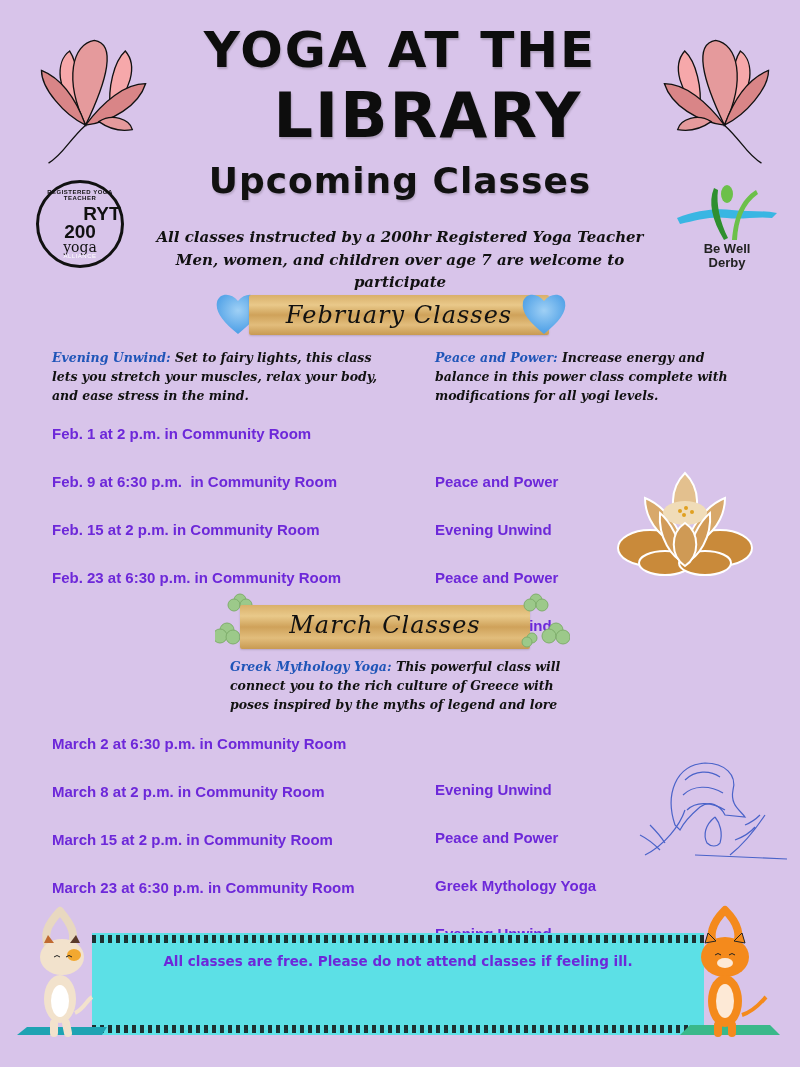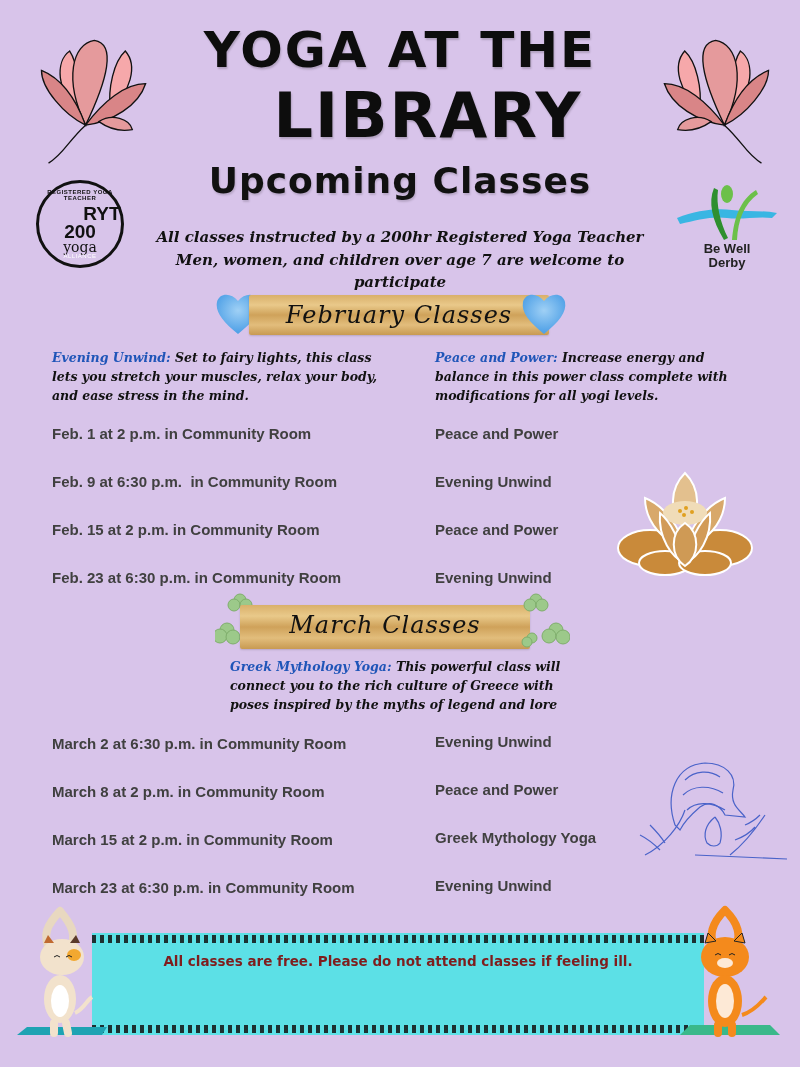--- a/index.html
+++ b/index.html
@@ -66,30 +66,30 @@
 
   .desc {
     font-family: "DejaVu Serif", serif; font-style: italic; font-weight: bold;
     font-size: 12.5px; line-height: 19px; color: #111;
   }
   .desc .name { color: #1f55b8; font-weight: bold; }
   .desc.eu { left: 52px; top: 348px; width: 330px; }
   .desc.pp { left: 435px; top: 348px; width: 300px; }
   .desc.gm { left: 230px; top: 657px; width: 340px; }
 
-  .row { font-weight: bold; font-size: 15px; line-height: 18px; color: #404040; white-space: pre; }
+  .row { font-weight: bold; font-size: 15px; line-height: 18px; color: #6d28d9; white-space: pre; }
   .row.date { left: 52px; }
-  .row.cls { left: 435px; }
+  .row.cls { left: 435px; margin-top: 48px; }
 
   .banner {
     left: 92px; top: 933px; width: 612px; height: 102px;
     background: #5ce0e6;
     text-align: center;
     font-family: "DejaVu Sans", sans-serif; font-weight: bold;
-    font-size: 13.5px; line-height: 22px; color: #7f1d1d;
+    font-size: 13.5px; line-height: 22px; color: #6d28d9;
     padding-top: 17px;
   }
   .banner .edge {
     position: absolute; left: 0; width: 100%; height: 8px;
     background: repeating-linear-gradient(90deg, #111 0 4px, #5ce0e6 4px 8px);
     opacity: 0.85;
   }
   .banner .edge.top { top: 2px; }
   .banner .edge.bottom { bottom: 2px; }
 </style>

